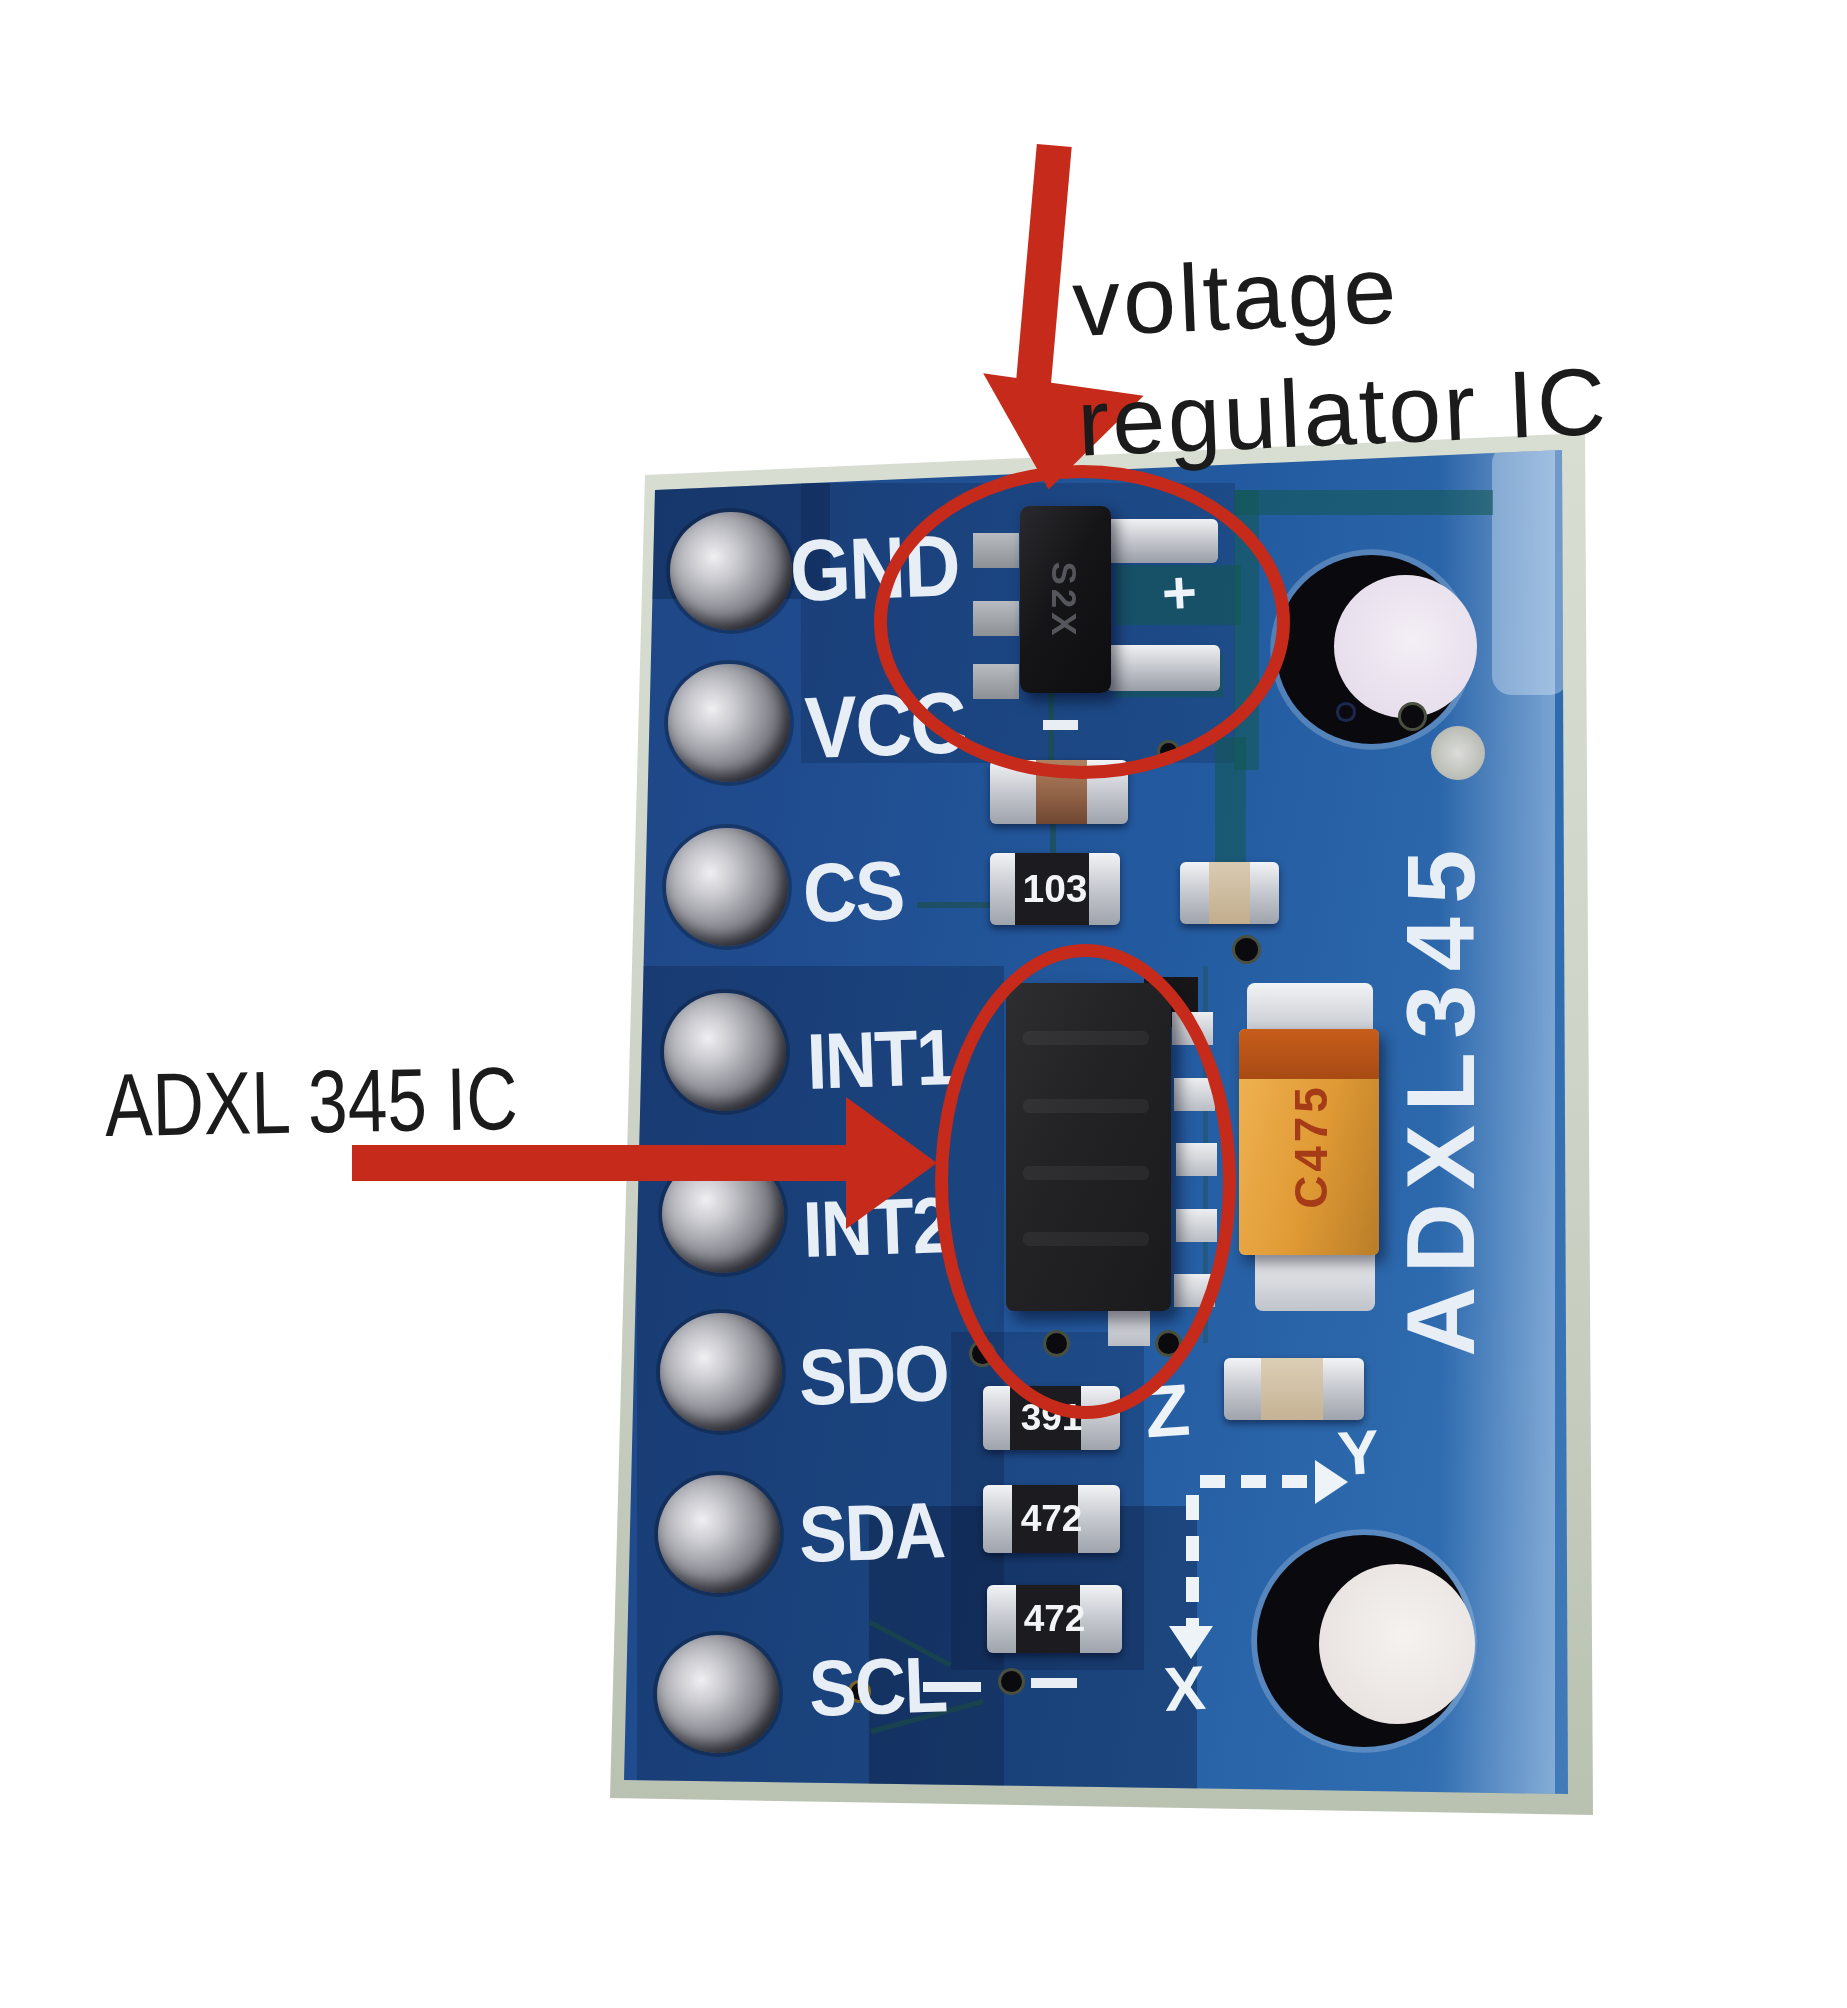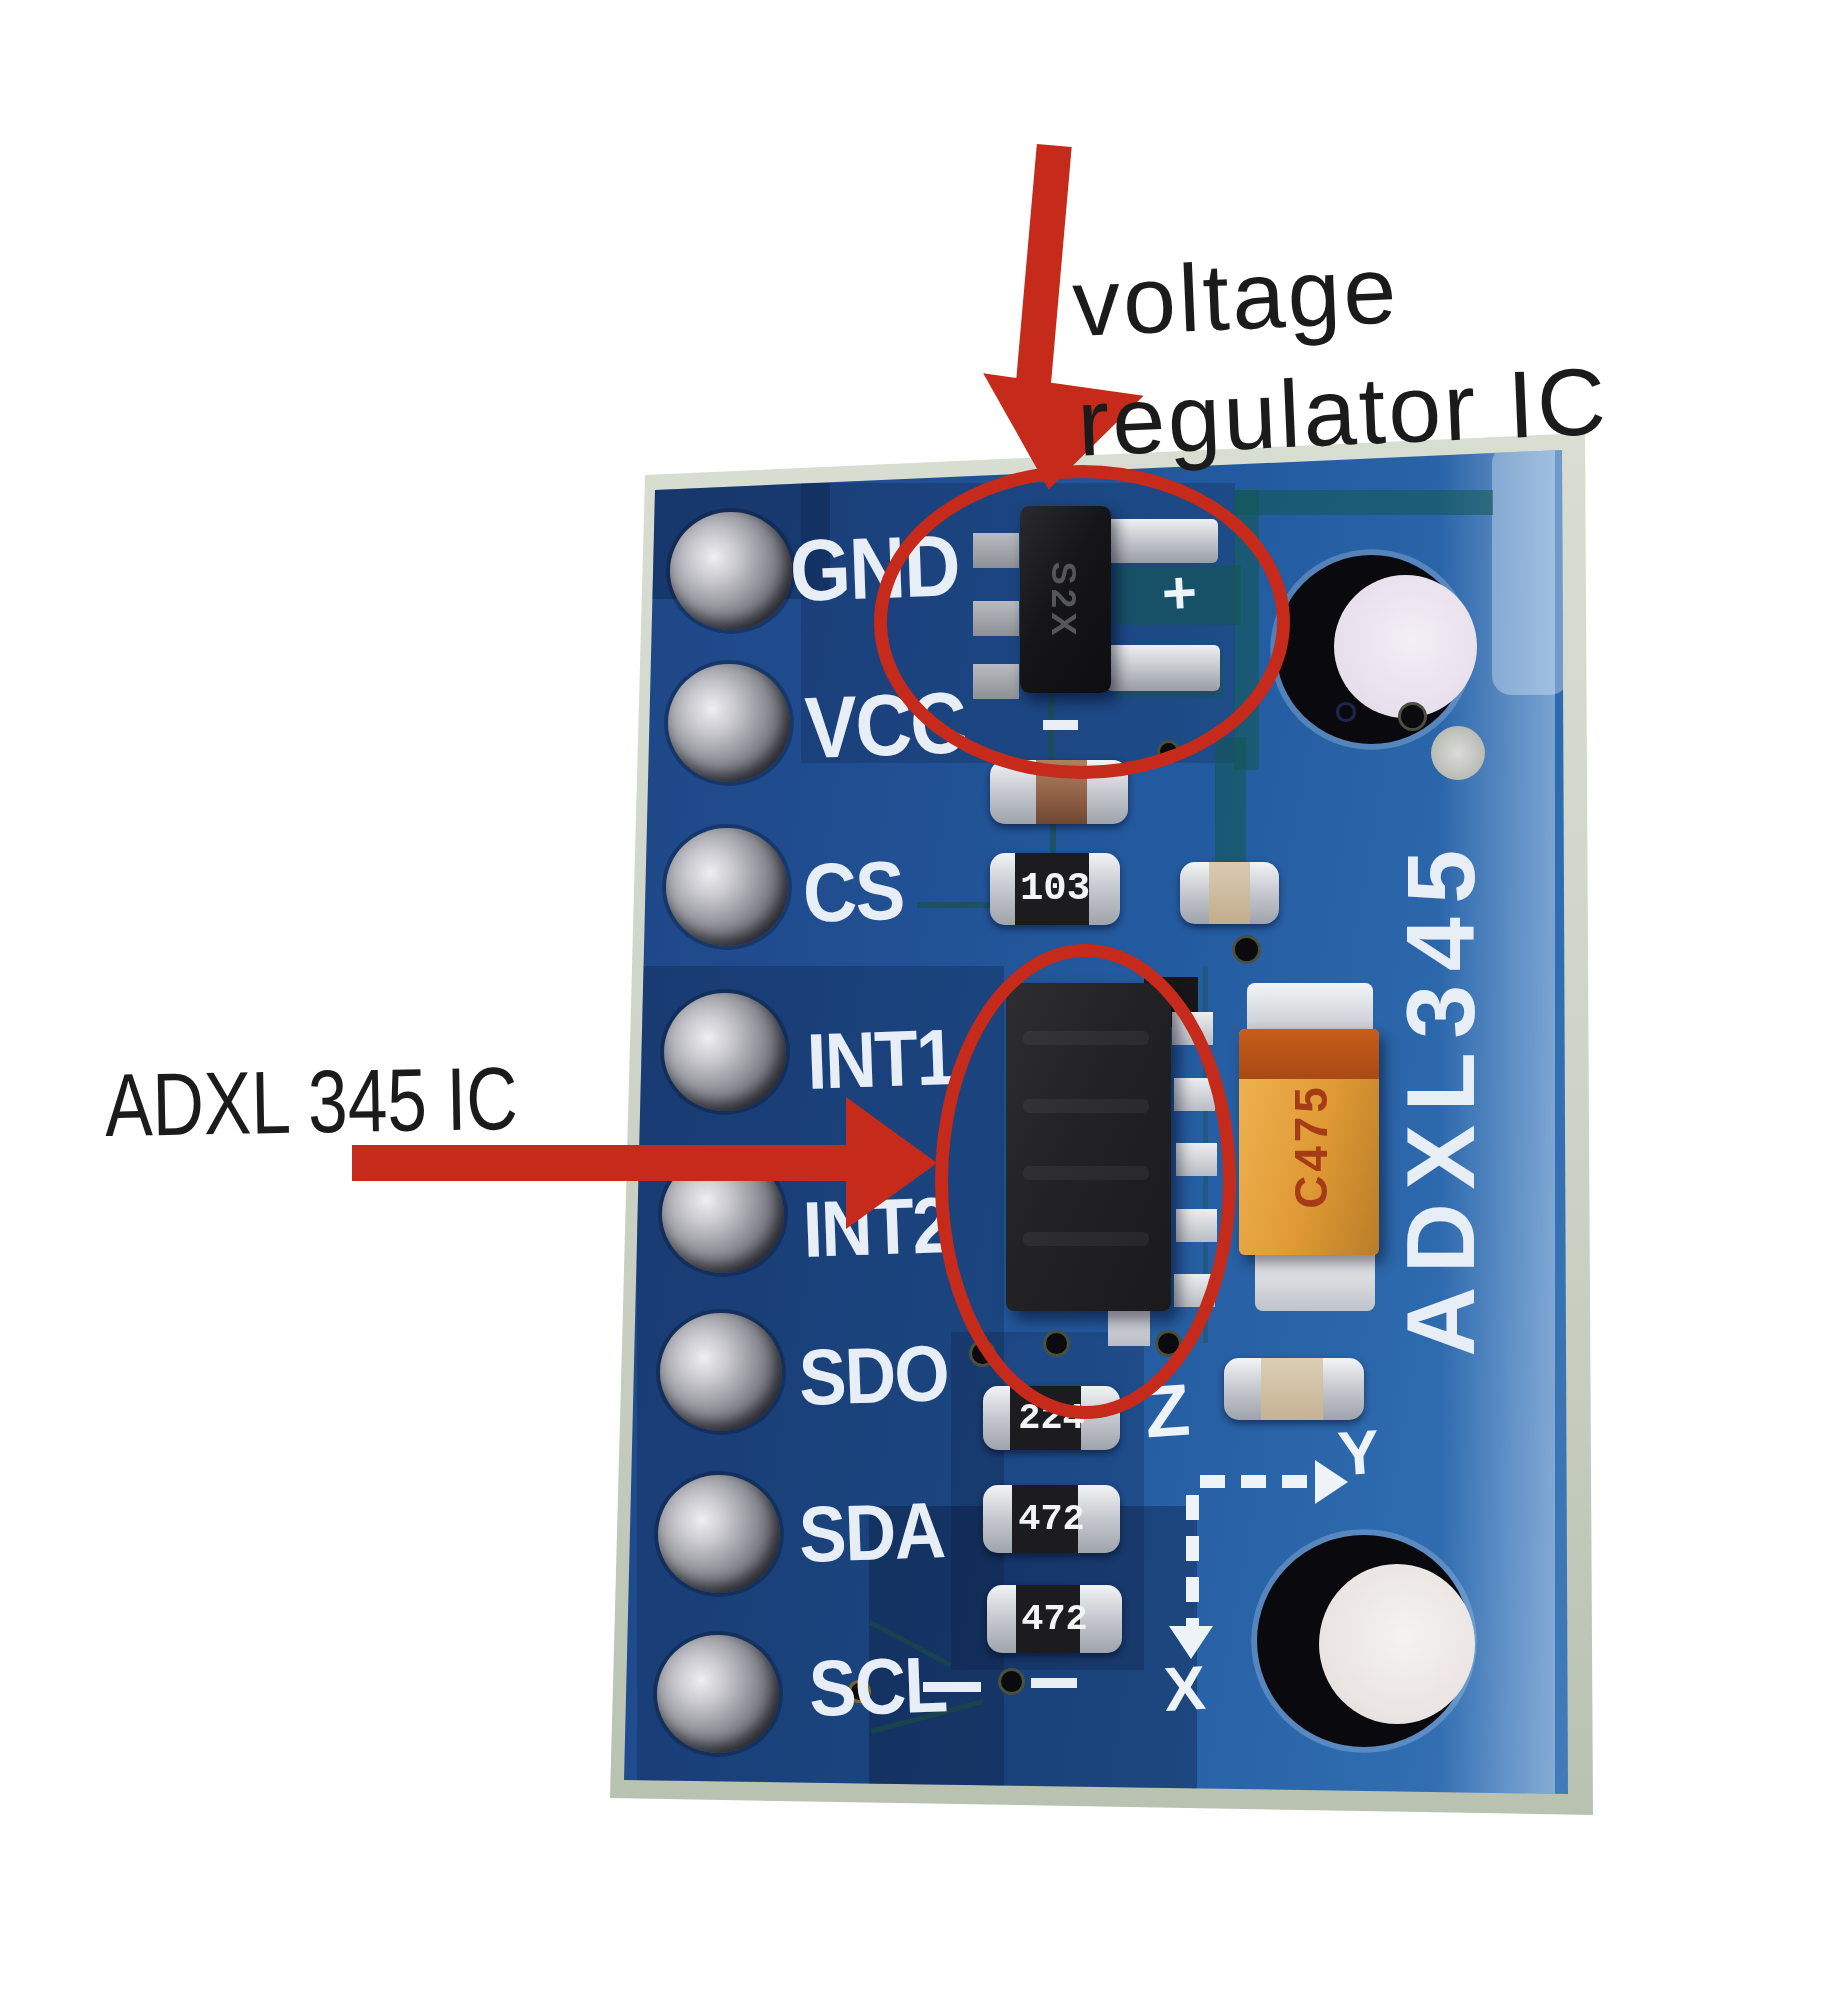--- a/index.html
+++ b/index.html
@@ -21,22 +21,22 @@
   .silk{position:absolute;color:#e8eef6;font-weight:bold;letter-spacing:-1.9px;
         transform:rotate(-2deg) scaleX(.9);transform-origin:left center;white-space:nowrap;}
   .axis-lab{position:absolute;color:#eef3f8;font-weight:bold;white-space:nowrap;}
 
   
   .pin{position:absolute;width:122px;height:118px;border-radius:50%;
        background:radial-gradient(circle at 36% 38%,#f0f0f2 0%,#c9c9cf 22%,#93939b 48%,#5c5c64 75%,#303036 100%);
        box-shadow:inset -5.8px -7.7px 13.5px rgba(0,0,10,.55), 0 0 0 3.9px rgba(10,20,40,.35);}
 
   
-  .smd{position:absolute;display:flex;border-radius:15px;overflow:hidden;
-       box-shadow:0 3.9px 7.7px rgba(0,0,20,.45);font-family:Liberation Mono, monospace;}
+  .smd{position:absolute;display:flex;border-radius:6px;overflow:hidden;
+       box-shadow:0 3.9px 7.7px rgba(0,0,20,.45);}
   .smd .cap-end{flex:0 0 auto;background:linear-gradient(180deg,#f2f3f5,#c9ccd2 45%,#9fa3ab);}
   .smd .cap-mid{flex:1 1 auto;}
   .smd-text{position:absolute;inset:0;display:flex;align-items:center;justify-content:center;
             color:#f2f4f6;font-weight:bold;}
 
   .via{position:absolute;border-radius:50%;background:#0b0b0f;border:3.9px solid rgba(150,165,125,.45);}
   .trace{position:absolute;background:rgba(28,78,60,.55);}
   .teal{position:absolute;background:rgba(18,88,78,.55);}
   .wdash{position:absolute;background:#e9eef5;}
 
@@ -170,21 +170,21 @@
          box-shadow:5.8px 7.7px 13.5px rgba(0,0,20,.45);">
       <div class="abs" style="left:0;top:0;width:100%;height:50px;background:linear-gradient(180deg,#c75d1b,#a84a14);border-radius:5.8px 5.8px 0 0;"></div>
       <div class="abs" style="left:-37px;top:93px;width:212px;height:48px;transform:rotate(-90deg);
            color:#a63c17;font-size:46px;font-weight:bold;letter-spacing:3.9px;text-align:center;">C475</div>
     </div>
 
     <div class="smd" style="left:983px;top:1386px;width:137px;height:64px;">
       <div class="cap-end" style="width:27px;"></div>
       <div class="cap-mid" style="background:#1c1c20;"></div>
       <div class="cap-end" style="width:39px;"></div>
-      <div class="smd-text" style="font-size:37px;">224</div>
+      <div class="smd-text" style="font-size:37px;">391</div>
     </div>
     <div class="smd" style="left:983px;top:1485px;width:137px;height:68px;">
       <div class="cap-end" style="width:29px;"></div>
       <div class="cap-mid" style="background:#1c1c20;"></div>
       <div class="cap-end" style="width:42px;"></div>
       <div class="smd-text" style="font-size:37px;">472</div>
     </div>
     <div class="smd" style="left:987px;top:1585px;width:135px;height:68px;">
       <div class="cap-end" style="width:29px;"></div>
       <div class="cap-mid" style="background:#1c1c20;"></div>

